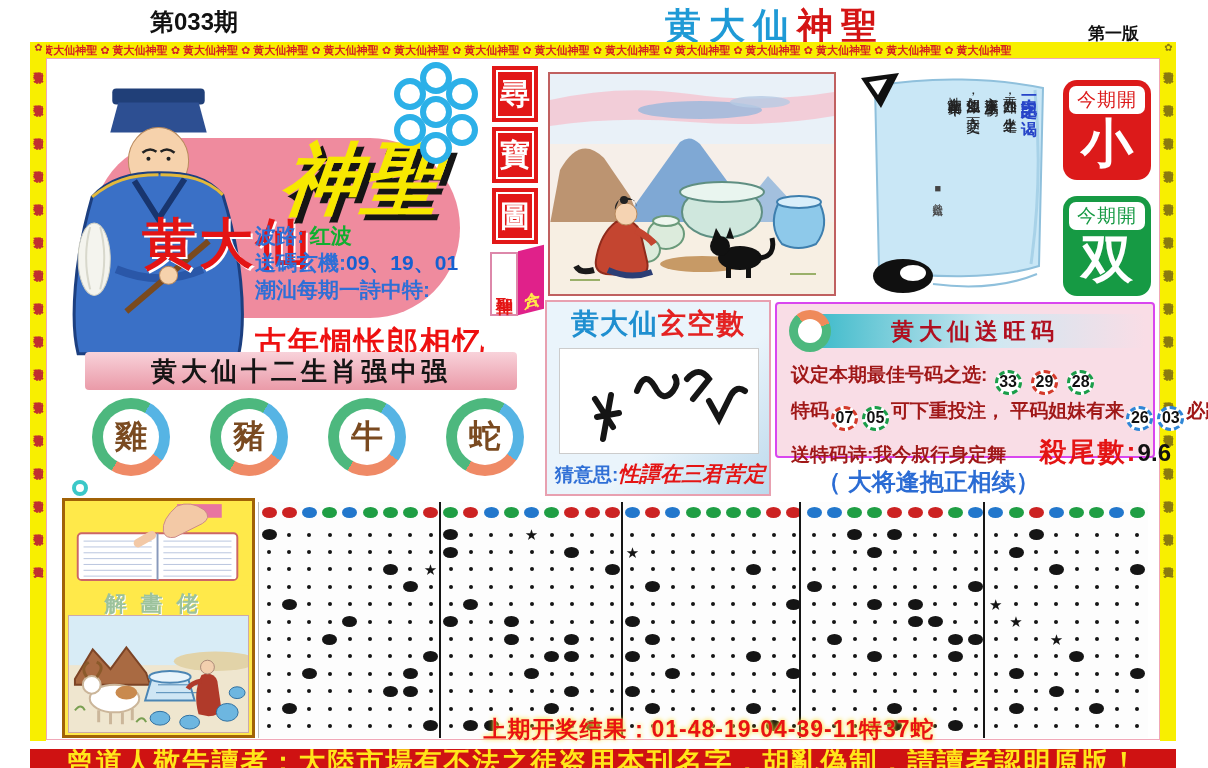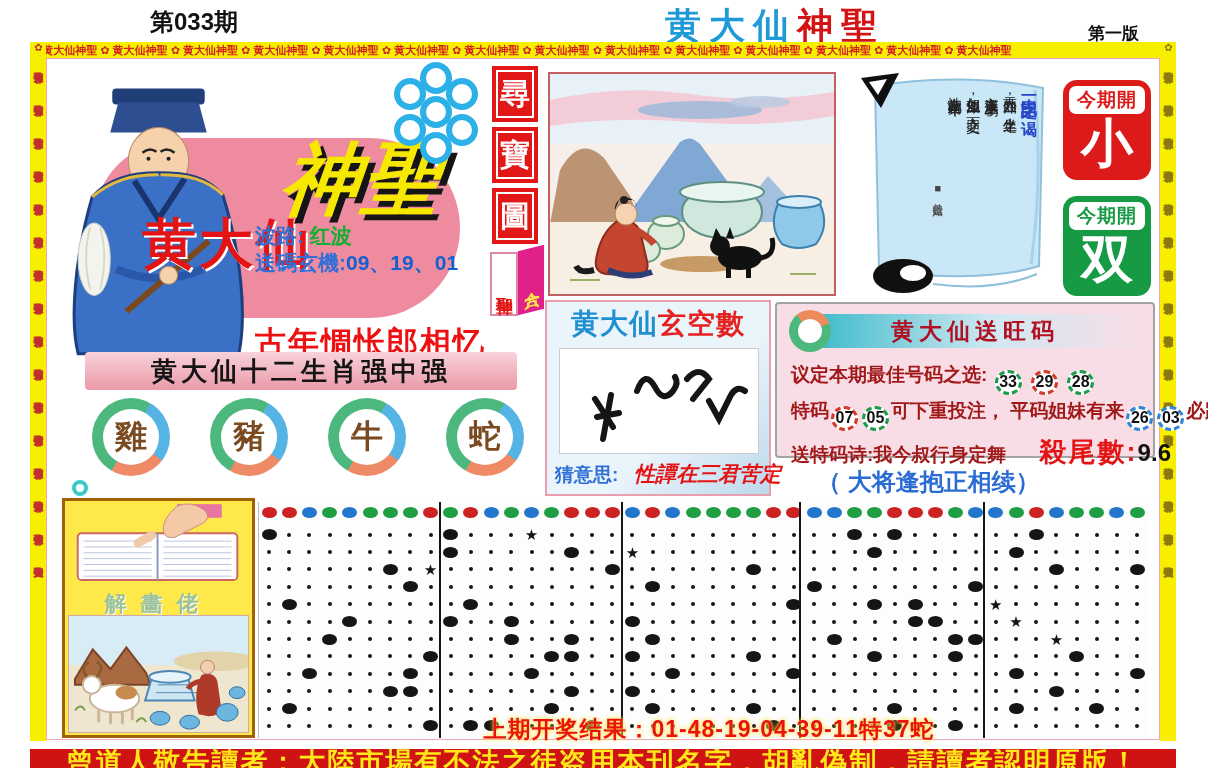--- a/index.html
+++ b/index.html
@@ -51,38 +51,38 @@
   
   .painting { position:absolute; left:548px; top:72px; width:288px; height:224px; border:2px solid #c06060; background:#f6eee8; }
 
   
   .xk { position:absolute; left:545px; top:300px; width:226px; height:196px; background:linear-gradient(135deg,#eaf4fb 60%,#bcd9ec); border:2px solid #e8a0b0; }
   .xk-head { position:relative; height:44px; font-size:28px; font-weight:bold; text-align:center; line-height:44px; letter-spacing:1px; }
   .xk-head .tb { color:#1f8fd0; } .xk-head .tr { color:#e42222; }
   .xk-canvas { position:absolute; left:12px; top:46px; width:200px; height:106px; background:#fff; border:1px solid #ccc; }
   .xk-guess { position:absolute; left:8px; top:158px; white-space:nowrap; }
   .xk-guess .g1 { font-size:19px; font-weight:bold; color:#2f6fd6; }
-  .xk-guess .g2 { font-size:21px; font-weight:bold; font-style:italic; color:#e41414; font-family:"Liberation Serif","DejaVu Serif",serif;margin-left:16px; }
+  .xk-guess .g2 { font-size:21px; font-weight:bold; font-style:italic; color:#e41414; font-family:"Liberation Serif","DejaVu Serif",serif; }
 
   
   .scrollart { position:absolute; left:845px; top:70px; width:212px; height:230px; }
   .scroll-text { position:absolute; left:872px; top:86px; width:166px; height:188px; display:flex; flex-direction:row-reverse; gap:3px; }
   .scol { writing-mode:vertical-rl; text-orientation:upright; font-size:14px; color:#222; line-height:1.1; letter-spacing:1px; font-family:"Liberation Serif","DejaVu Serif",serif; }
   .scol.title { font-size:16px; font-weight:bold; color:#2745c8; }
   .scol.sig { font-size:11px; color:#444; padding-top:96px; }
 
   
   .openbox { position:absolute; left:1063px; width:88px; height:100px; border-radius:14px; padding:6px; }
   .ob-red { top:80px; background:#dc1a1a; }
   .ob-green { top:196px; background:#169a44; }
-  .ob-head { background:#fff; border-radius:7px; height:28px; text-align:center; font-size:19px; font-weight:bold; color:#dc1a1a; line-height:28px; letter-spacing:1px; }
+  .ob-head { background:#fff; border-radius:7px; height:28px; text-align:center; font-size:19px; font-weight:normal; color:#dc1a1a; line-height:28px; letter-spacing:1px; }
   .ob-char { text-align:center; font-size:52px; font-weight:bold; color:#fff; line-height:58px; }
 
   
-  .wm { position:absolute; left:775px; top:302px; width:380px; height:156px; background:#f9dde6; border:2px solid #a3a3a3; border-radius:4px; }
+  .wm { position:absolute; left:775px; top:302px; width:380px; height:156px; background:#f9dde6; border:2px solid #d946ef; border-radius:4px; }
   .wm-head { position:absolute; left:28px; top:10px; width:340px; height:34px; background:linear-gradient(90deg,#35b8c8,#cfe8f2 55%,#f9dde6); color:#b01020; font-size:23px; font-weight:bold; letter-spacing:5px; text-align:center; line-height:34px; border-radius:17px 4px 4px 17px; }
   .wm-ring { position:absolute; left:12px; top:6px; width:42px; height:42px; border-radius:50%; background:conic-gradient(from 320deg,#ef8a5a 0 30%,#4db87e 30% 100%); }
   .wm-ring::after { content:""; position:absolute; inset:9px; background:#fff; border-radius:50%; }
   .wm-line { position:absolute; left:14px; white-space:nowrap; font-size:19px; font-weight:bold; color:#a01818; }
   .numring { display:inline-flex; align-items:center; justify-content:center; width:27px; height:25px; border-radius:50%; background:#fff; font-size:16px; font-weight:bold; color:#111; border:3px dashed #1a9e4a; margin:0 2px; vertical-align:-6px;text-align:center; }
   .rr { border-color:#d43a2a; } .rg { border-color:#1a9e4a; } .rb { border-color:#2f86d6; }
   .kill { font-size:27px; color:#e41414; letter-spacing:2px; }
   .killv { font-size:24px; color:#111; }
   .wm-l4 { color:#2b6cd4; font-size:24px; }
 
@@ -155,20 +155,21 @@
       <circle cx="48" cy="52" r="13"></circle>
         <circle cx="22" cy="70" r="13"></circle>
         <circle cx="74" cy="70" r="13"></circle>
       <circle cx="48" cy="88" r="13"></circle>
     </g>
   </svg>
 
   <div class="info">
     <div><span class="lbl">波路:</span> <span class="v-green">红波</span></div>
     <div><span class="lbl">送碼玄機:</span><span class="v-blue">09、19、01</span></div>
+    <div><span class="lbl">潮汕每期一詩中特:</span></div>
   </div>
   <div class="poem">古年惆怅郎相忆</div>
 
   <div class="zbanner">黄大仙十二生肖强中强</div>
   <div class="zrow">
     <div class="zring">
         <span class="zchar">雞</span>
       </div>
     <div class="zring">
         <span class="zchar">豬</span>

